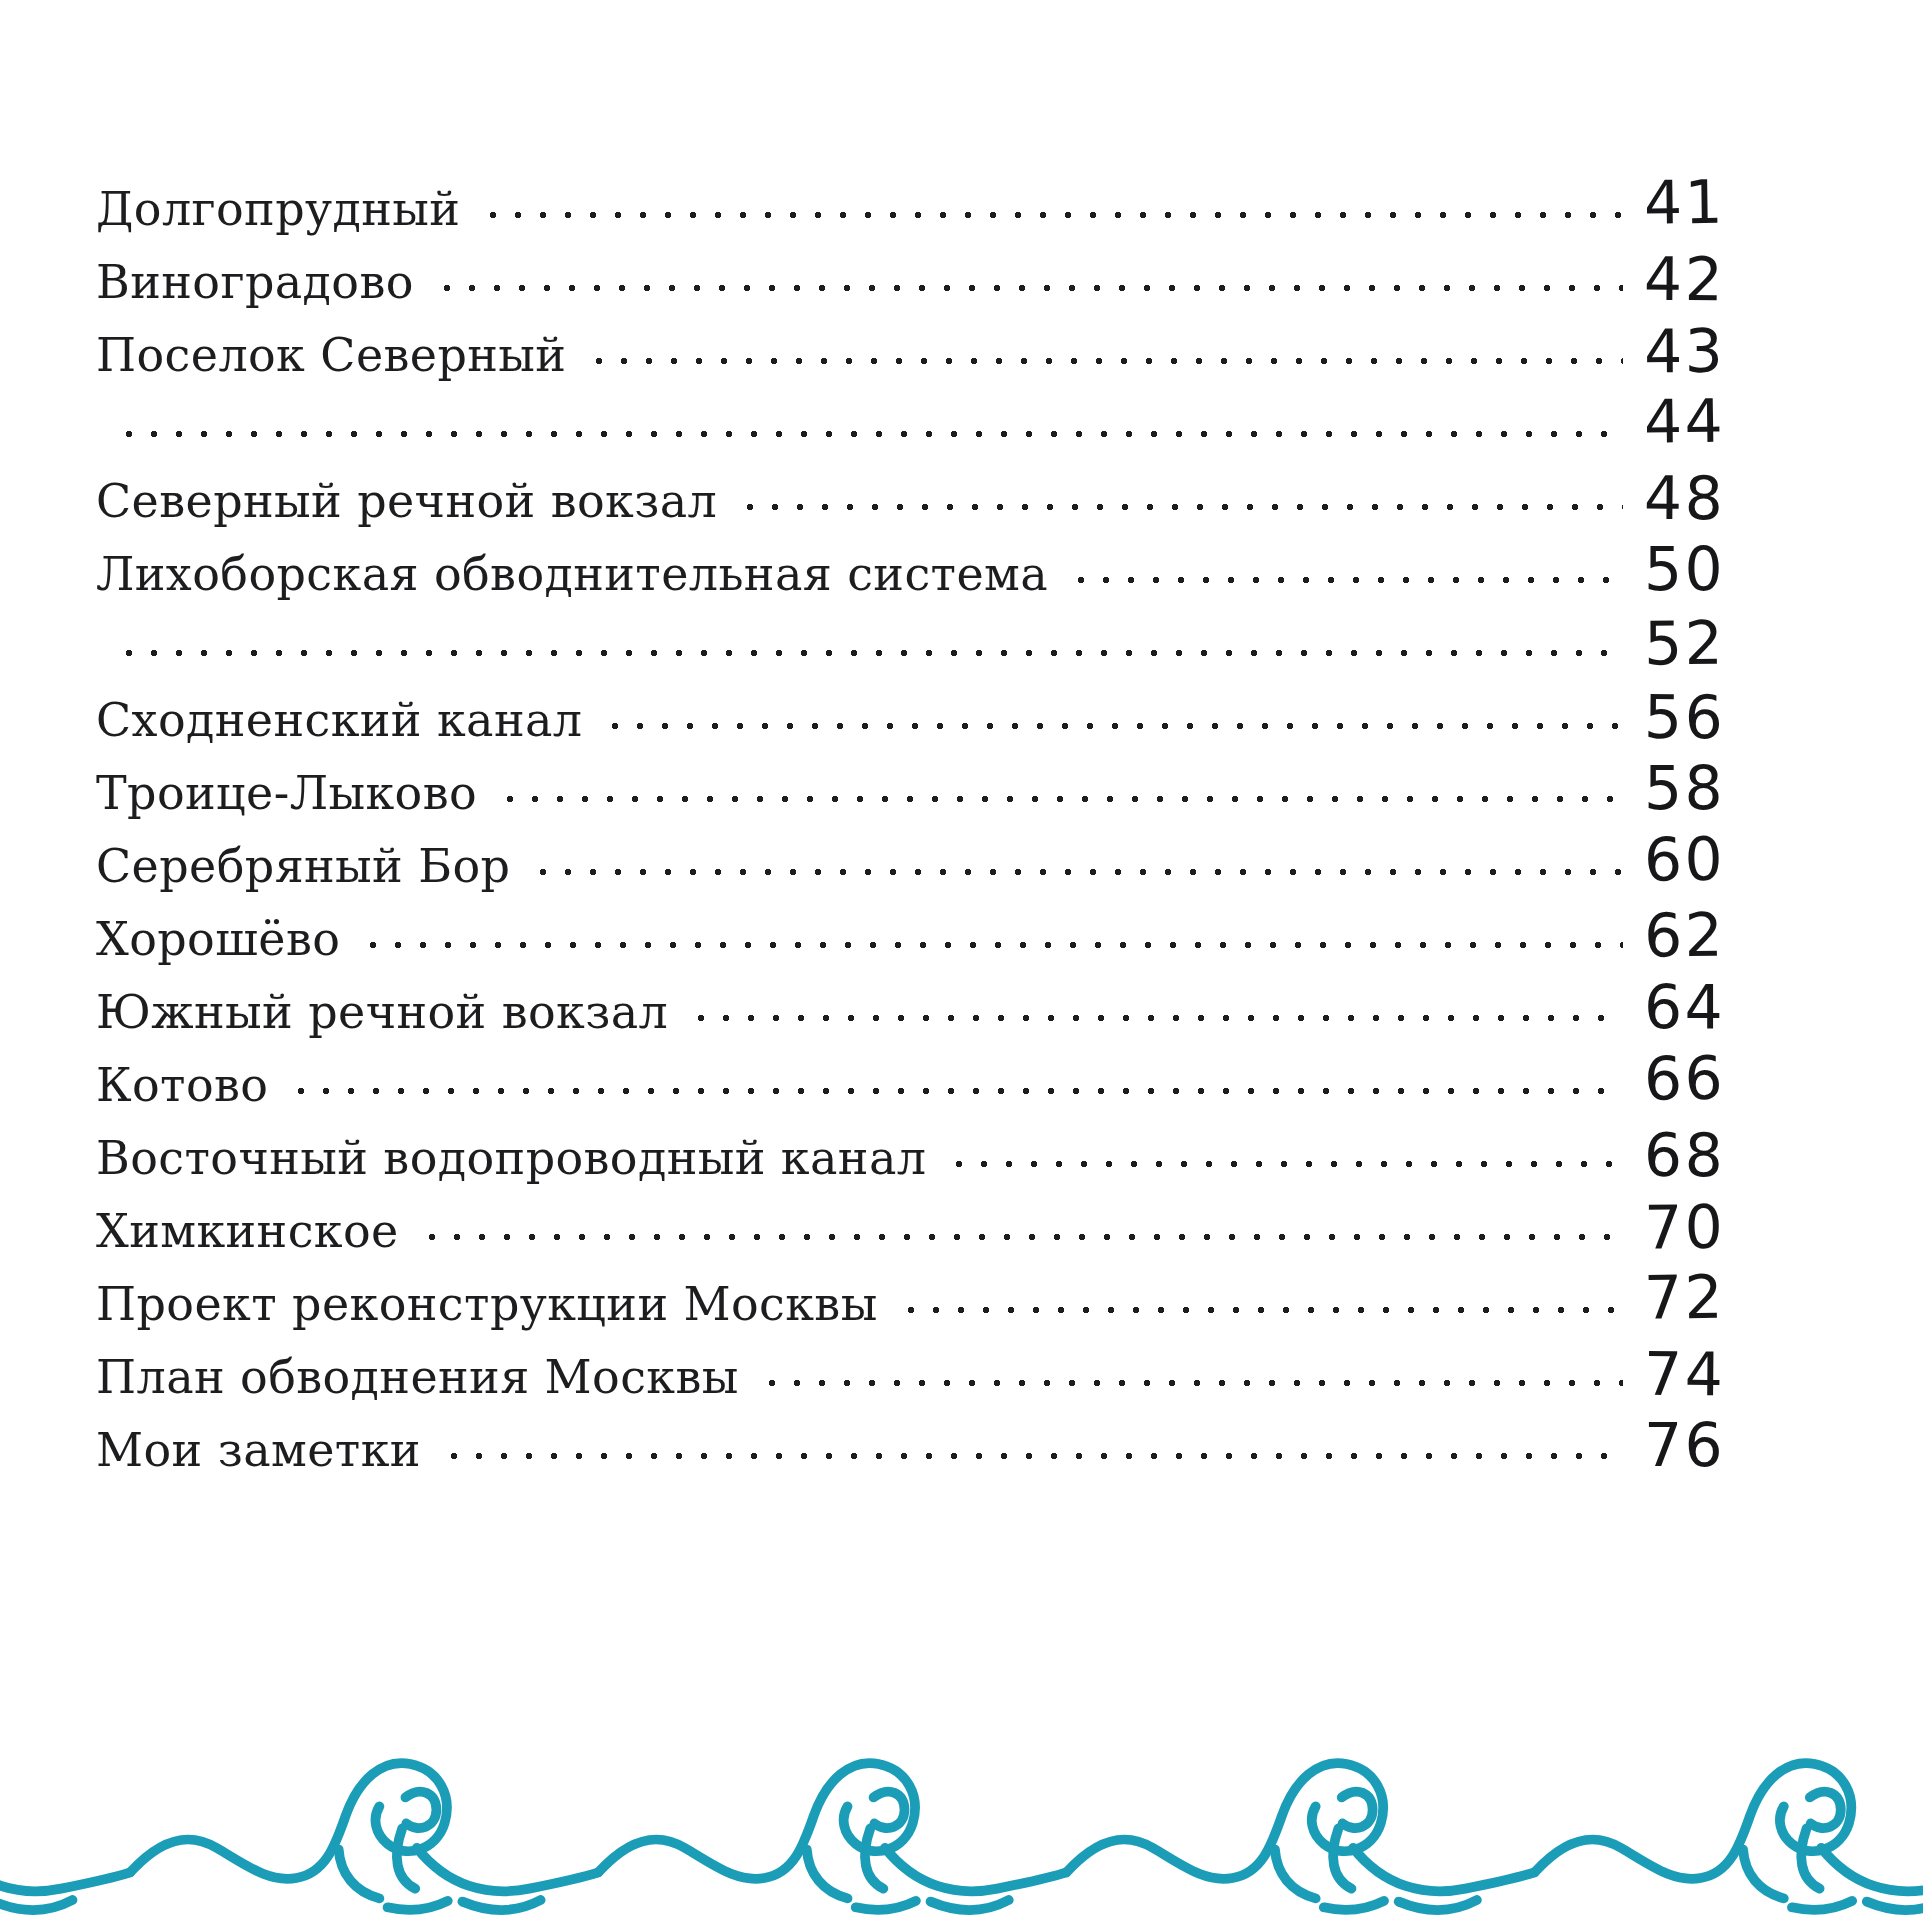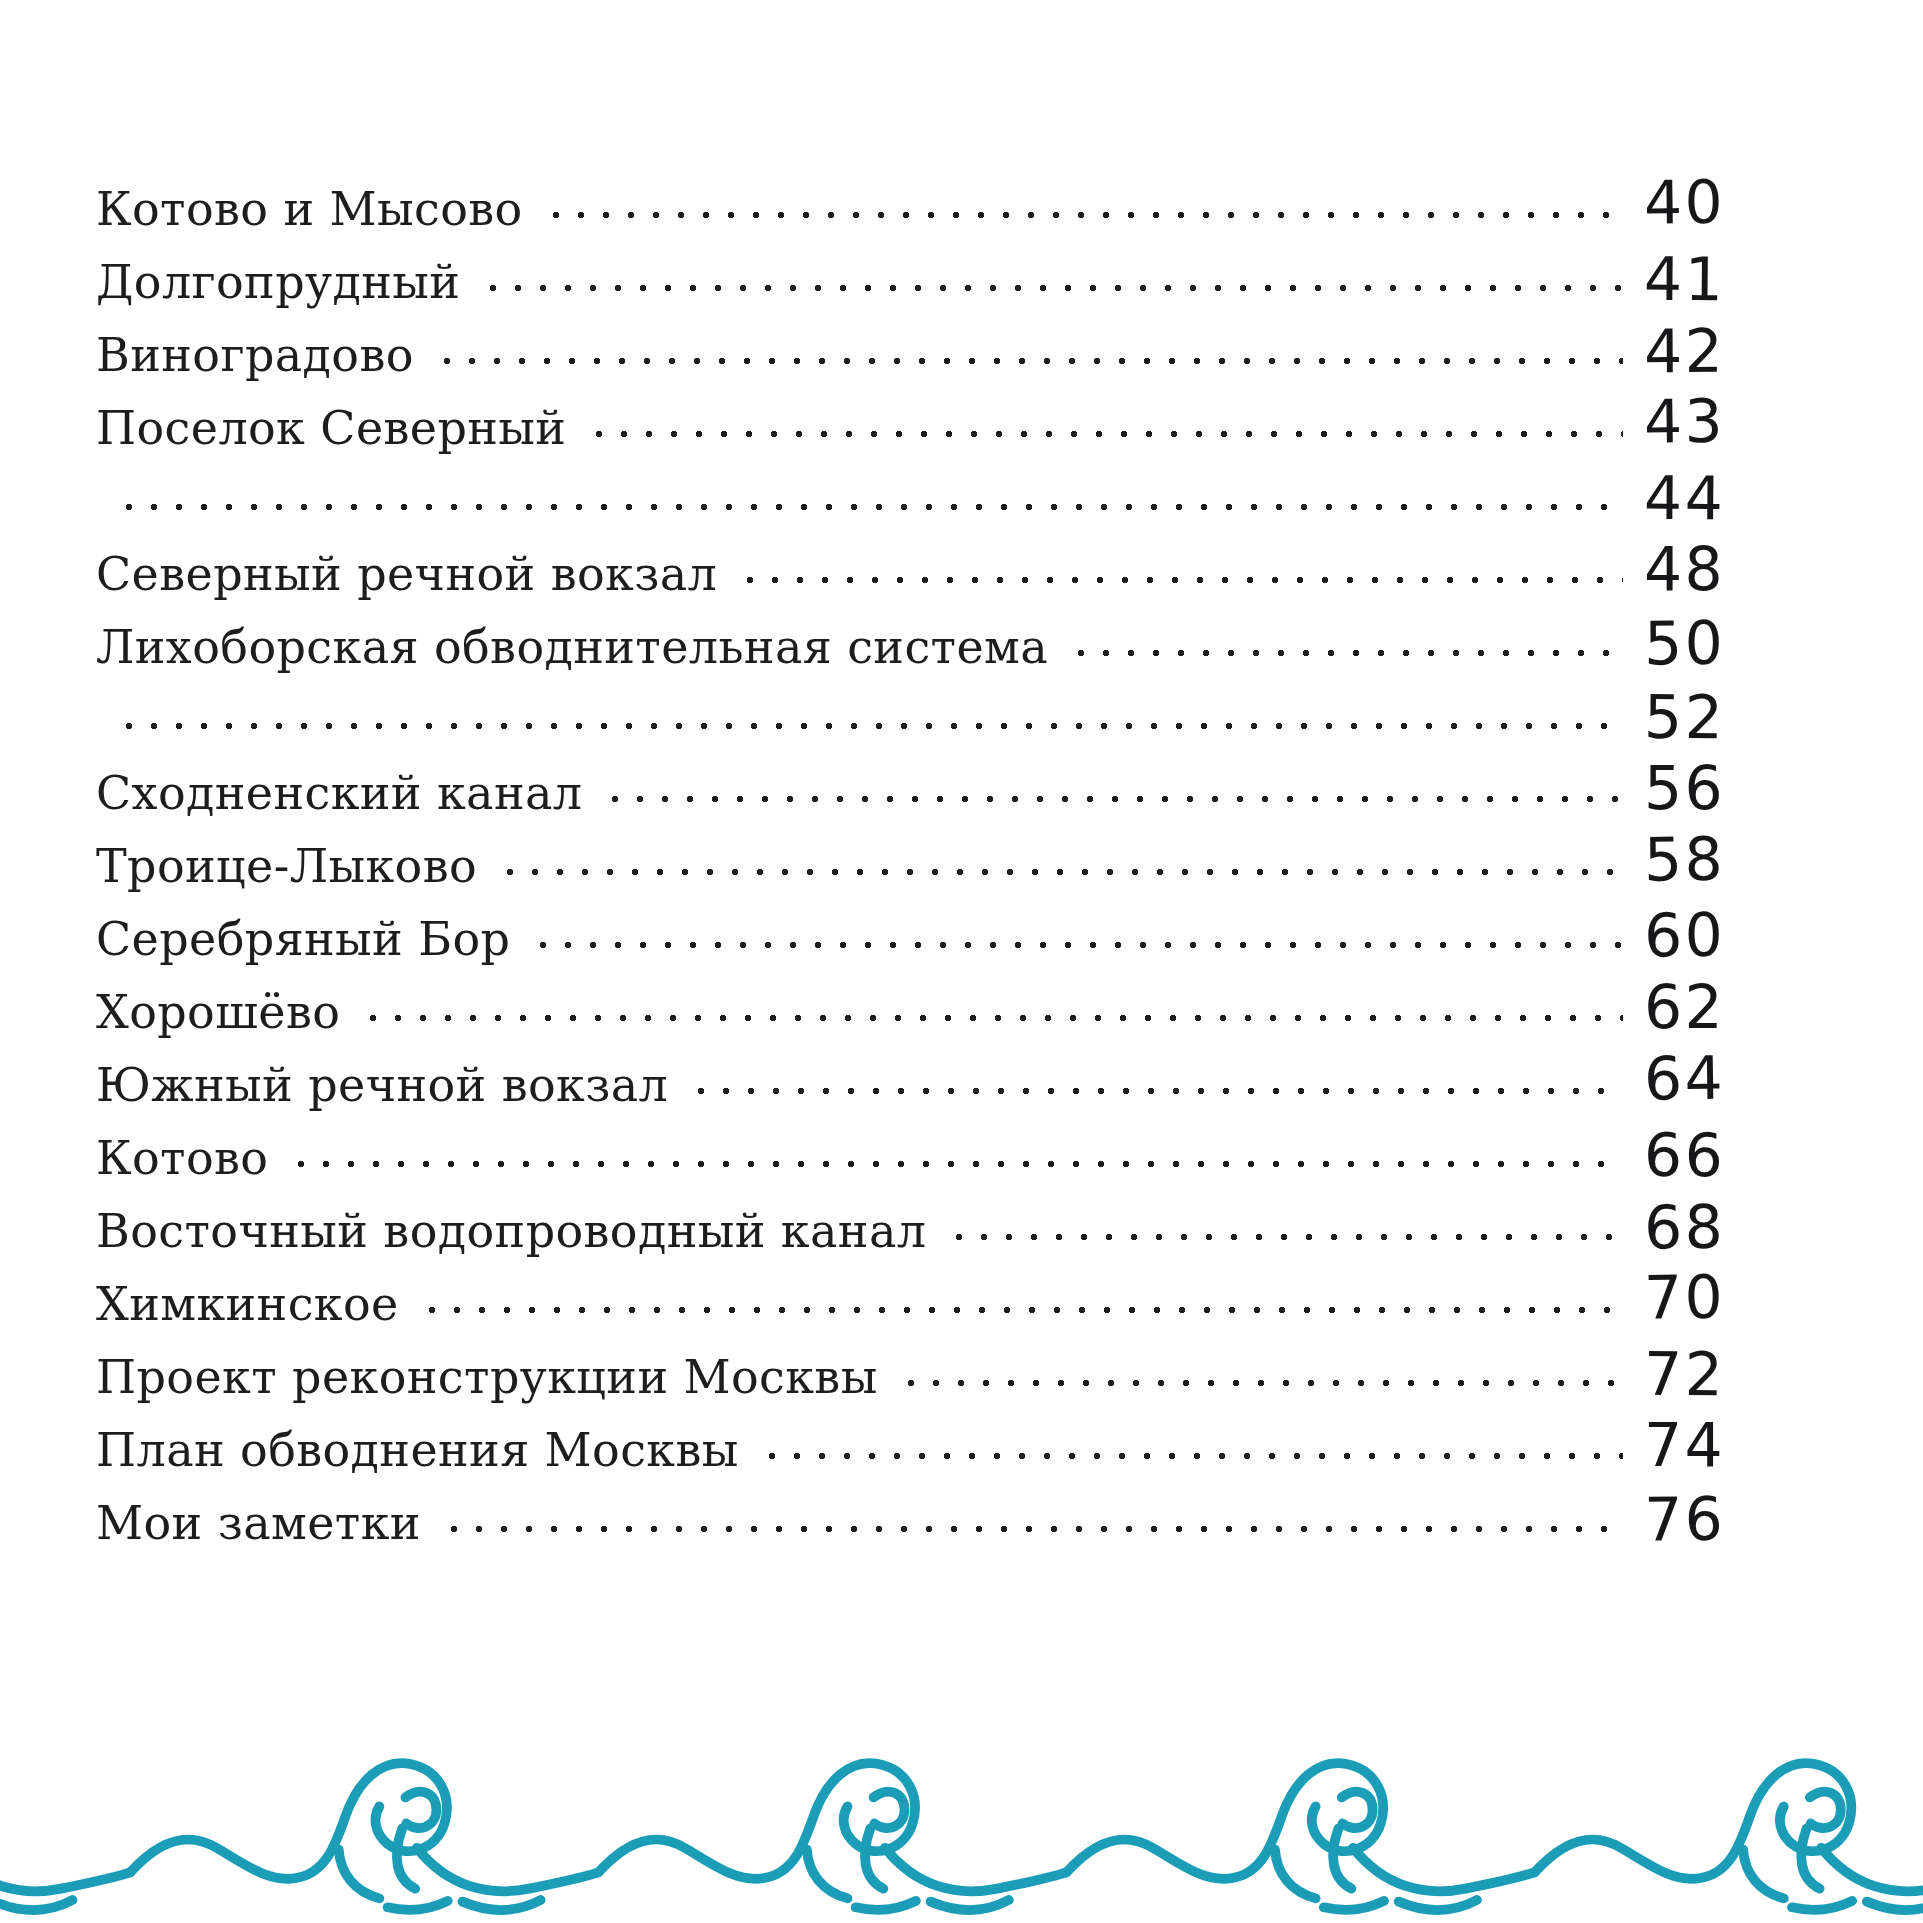--- a/index.html
+++ b/index.html
@@ -60,25 +60,20 @@
     width:1923px;
     height:173px;
   }
 </style>
 </head>
 <body>
 
 <div class="page">
 
   <div class="toc">
-    <div class="row">
-      <span class="title">Котово и Мысово</span>
-      <span class="leader"></span>
-      <span class="pagenum">40</span>
-    </div>
 
     <div class="row">
       <span class="title">Долгопрудный</span>
       <span class="leader"></span>
       <span class="pagenum">41</span>
     </div>
 
     <div class="row">
       <span class="title">Виноградово</span>
       <span class="leader"></span>

